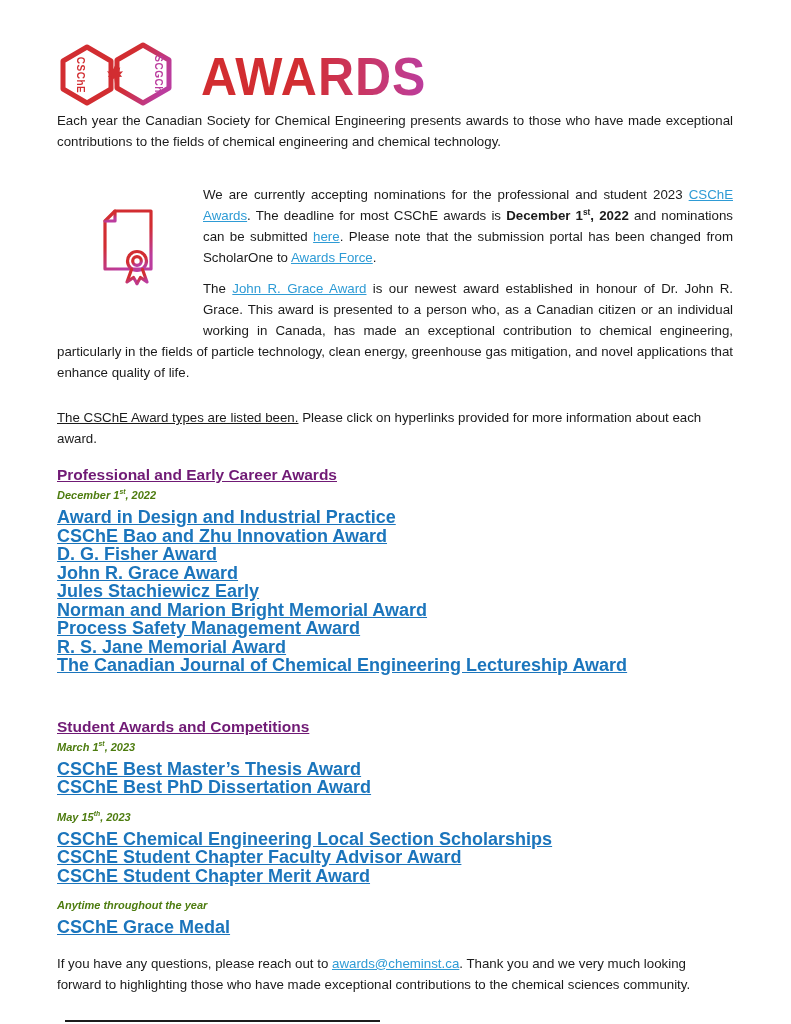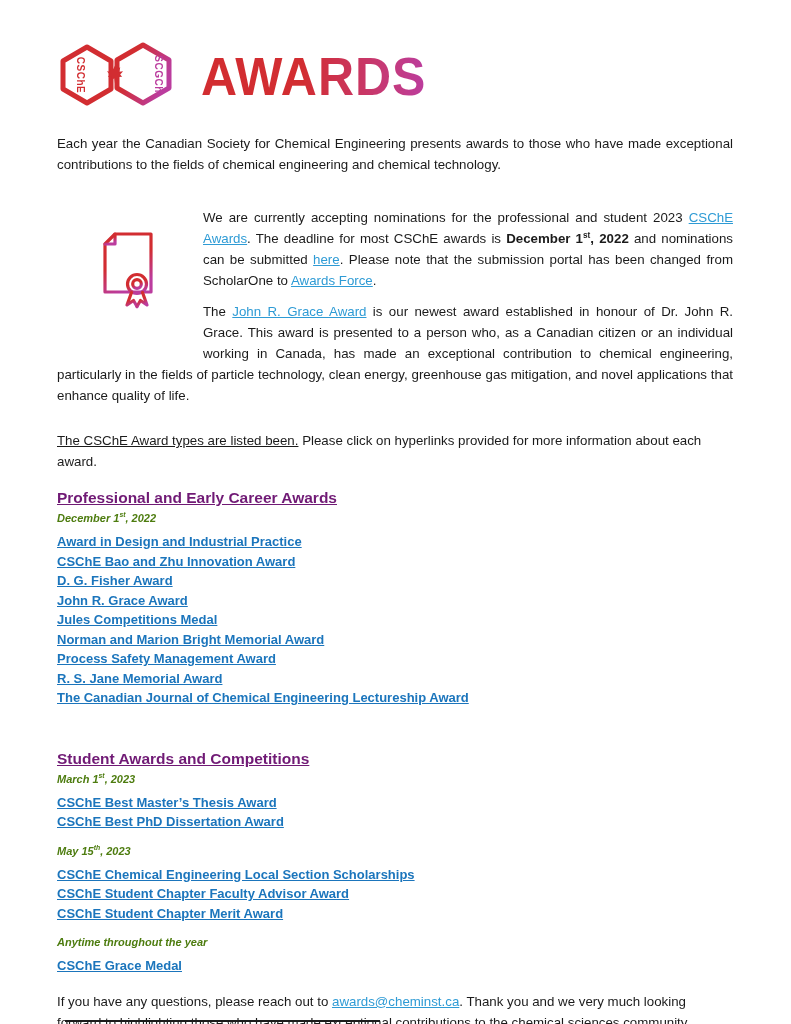--- a/index.html
+++ b/index.html
@@ -25,21 +25,21 @@
     background:linear-gradient(90deg,#d22d31 0%,#d22d31 45%,#c43a7d 85%,#bb3c9e 100%);
     -webkit-background-clip:text;
     background-clip:text;
     color:transparent;
     transform:scaleY(1.06);
   }
 
   
   .para{font-size:13.3px;line-height:21px;margin:0;}
   .just{text-align:justify;}
-  .p-intro{margin-top:23px;}
+  .p-intro{}
   .media{margin-top:32px;}
   .cert-float{float:left;width:146px;height:148px;}
   .cert-float svg{margin:22px 0 0 36px;}
   .p-nom{margin-bottom:10px;}
   .p-types{margin-top:24px;clear:both;}
   .p-footer{margin-top:18px;}
 
   .body-link{color:#2e9bd5;text-decoration:underline;}
   b,.bold{font-weight:bold;}
   .u{text-decoration:underline;}
@@ -49,21 +49,21 @@
   .section-heading{
     font-size:15.5px;font-weight:bold;text-decoration:underline;
     color:#701a75;margin:0 0 3px 0;line-height:19px;
   }
   .s-professional{margin-top:16px;}
   .s-student{margin-top:44px;}
   .date-line{font-size:11px;font-weight:bold;color:#4d7c0f;line-height:17px;margin:0 0 7px 0;font-style:italic;}
   .date-gap{margin-top:14px;}
   .award-line{line-height:13.5px;margin-bottom:5px;}
   .award-link{
-    font-size:13px;font-weight:bold;color:#1b75bc;text-decoration:underline;
+    font-size:18px;font-weight:bold;color:#1b75bc;text-decoration:underline;
   }
 
   
   .footnote-rule{
     position:absolute;left:65px;top:1020px;width:315px;height:2px;background:#1c1c1c;
   }
 </style>
 </head>
 <body>
 
@@ -137,21 +137,21 @@
 
     <div class="s-professional">
       <h2 class="section-heading">Professional and Early Career Awards</h2>
       <div class="date-line">
         <span>December 1</span><sup>st</sup><span>, 2022</span>
       </div>
       <div class="award-line"><a class="award-link" href="#">Award in Design and Industrial Practice</a></div>
       <div class="award-line"><a class="award-link" href="#">CSChE Bao and Zhu Innovation Award</a></div>
       <div class="award-line"><a class="award-link" href="#">D. G. Fisher Award</a></div>
       <div class="award-line"><a class="award-link" href="#">John R. Grace Award</a></div>
-      <div class="award-line"><a class="award-link" href="#">Jules Competitions Medal</a></div>
+      <div class="award-line"><a class="award-link" href="#">Jules Stachiewicz Early</a></div>
       <div class="award-line"><a class="award-link" href="#">Norman and Marion Bright Memorial Award</a></div>
       <div class="award-line"><a class="award-link" href="#">Process Safety Management Award</a></div>
       <div class="award-line"><a class="award-link" href="#">R. S. Jane Memorial Award</a></div>
       <div class="award-line"><a class="award-link" href="#">The Canadian Journal of Chemical Engineering Lectureship Award</a></div>
     </div>
 
     <div class="s-student">
       <h2 class="section-heading">Student Awards and Competitions</h2>
       <div class="date-line">
         <span>March 1</span><sup>st</sup><span>, 2023</span>

